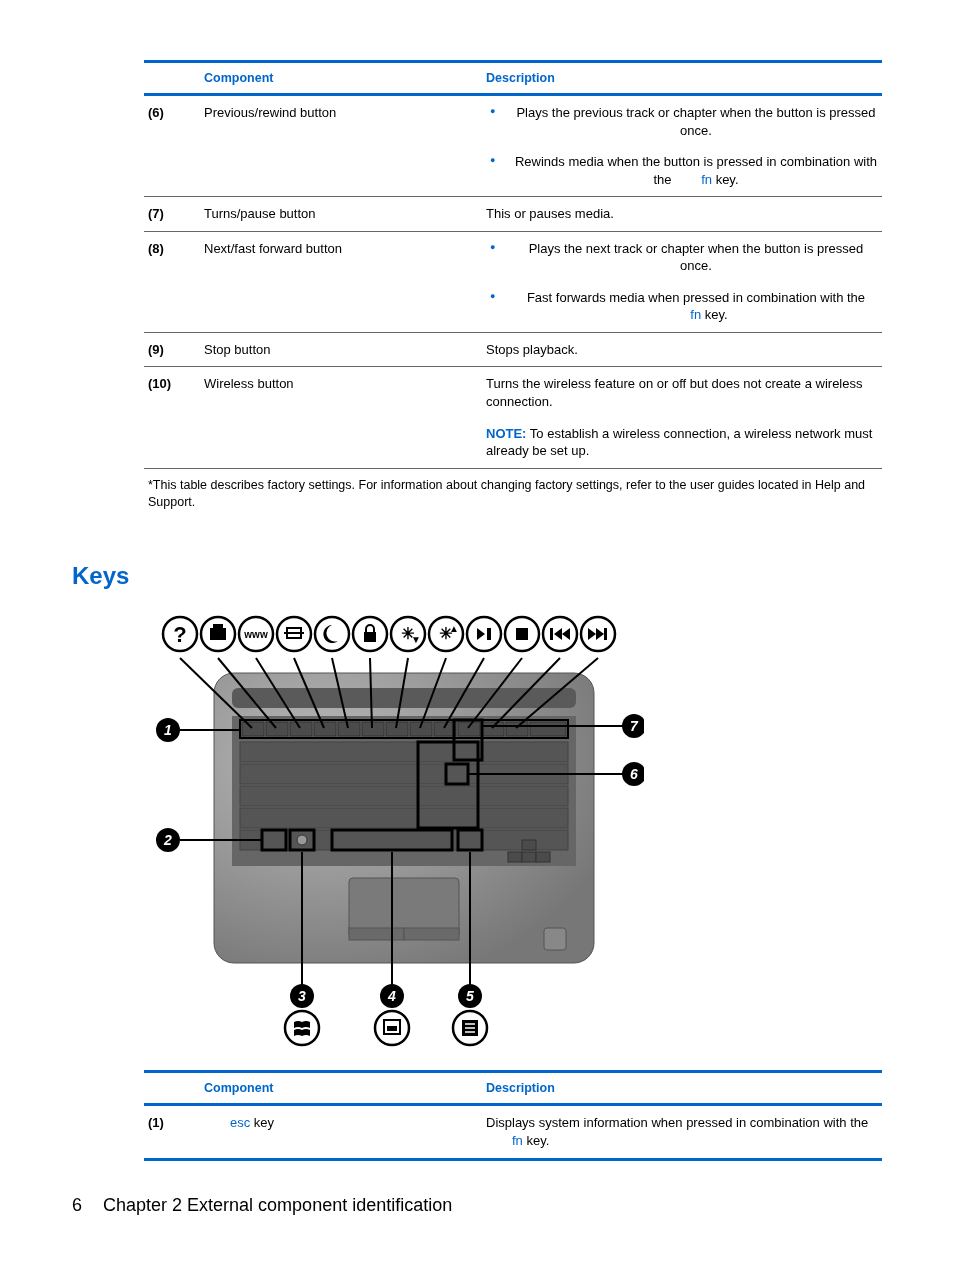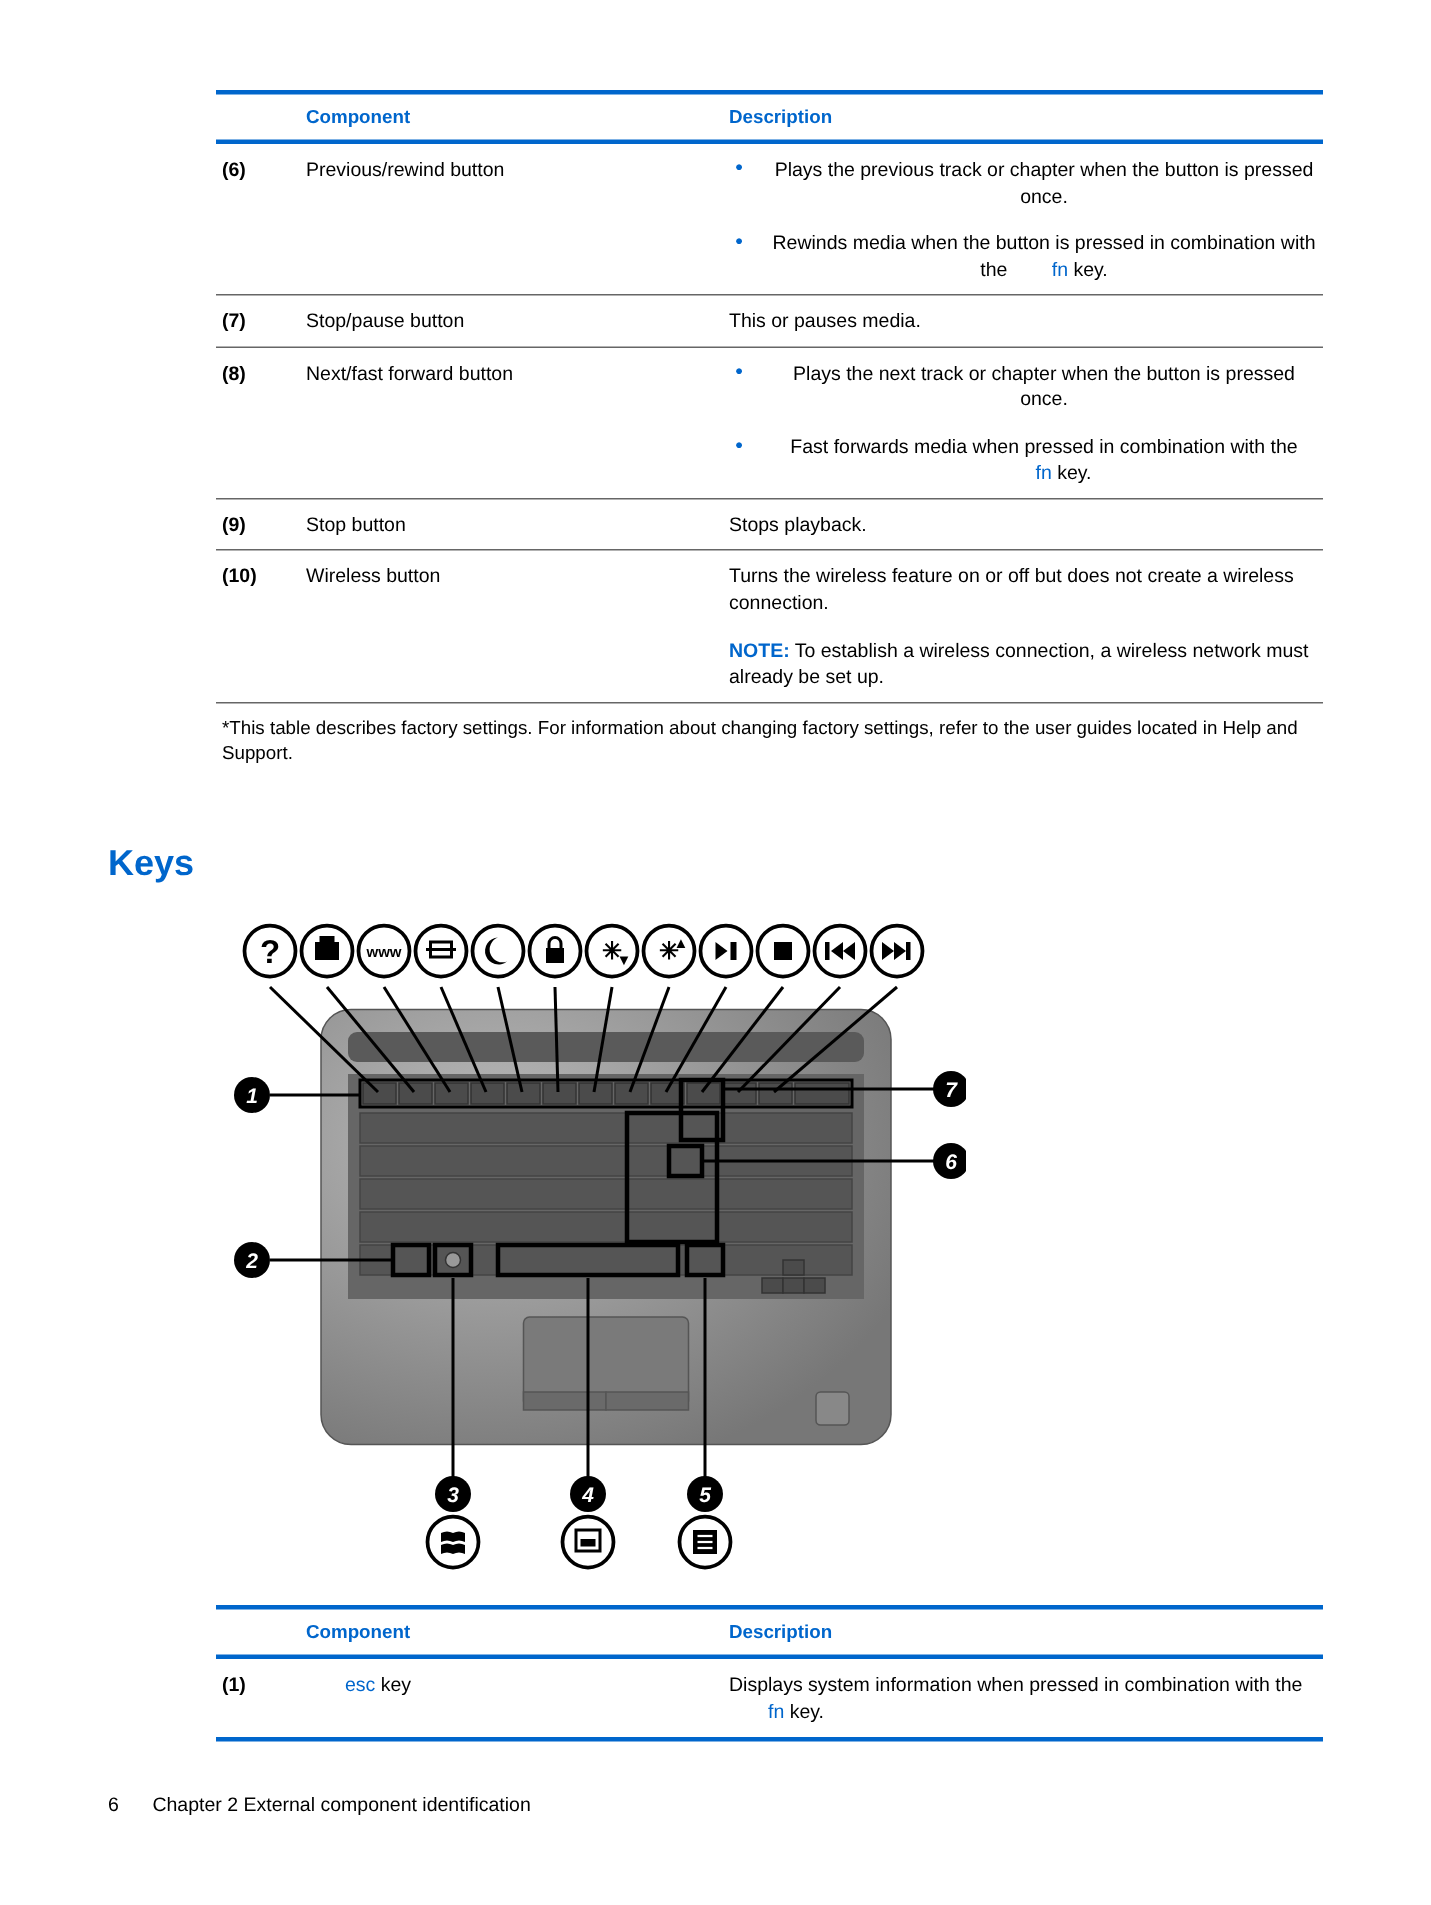--- a/index.html
+++ b/index.html
@@ -93,21 +93,21 @@
   }
   .diagram {
     margin-left: 72px;
     margin-bottom: 22px;
   }
   .diagram svg {
     display: block;
   }
   .footer {
     margin-top: 34px;
-    font-size: 13px;
+    font-size: 18px;
   }
   .footer .pnum {
     display: inline-block;
     width: 26px;
   }
   tbody.bottom-border tr:last-child td {
     border-bottom: 3px solid #0066cc;
   }
 </style>
 </head>
@@ -132,21 +132,21 @@
             <li><span>Plays the previous track or chapter when the button is pressed once.</span></li>
             <li>
               <span>Rewinds media when the button is pressed in combination with the </span><span class="fn">fn</span><span> key.</span>
             </li>
           </ul>
         </td>
       </tr>
 
       <tr>
         <td class="col-num">(7)</td>
-        <td class="col-comp">Stop/pause button</td>
+        <td class="col-comp">Turns/pause button</td>
         <td class="col-desc">This or pauses media.</td>
       </tr>
 
       <tr>
         <td class="col-num">(8)</td>
         <td class="col-comp">Next/fast forward button</td>
         <td class="col-desc">
           <ul class="bullets">
             <li><span>Plays the next track or chapter when the button is pressed once.</span></li>
             <li>

